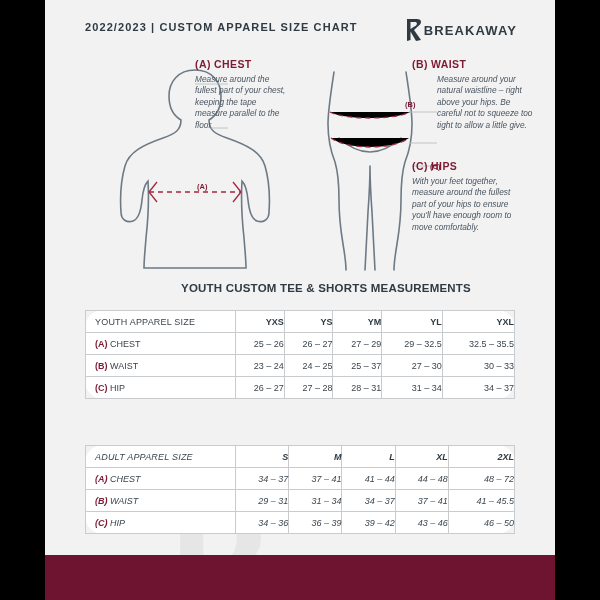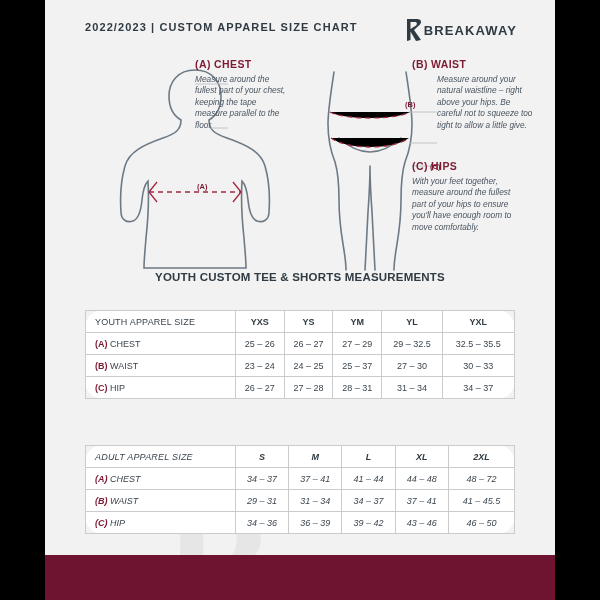--- a/index.html
+++ b/index.html
@@ -137,21 +137,21 @@
     border-collapse: collapse;
     background: #ffffff;
     border-radius: 18px;
   }
   table.size-table th,
   table.size-table td {
     border: 1px solid #c9ccce;
     height: 21px;
     font-size: 9px;
     color: #3b454e;
-    text-align: center;
+    text-align: right;
     padding: 0;
   }
   table.size-table th.rowhead,
   table.size-table td.rowhead {
     text-align: left;
     padding-left: 9px;
     width: 140px;
     font-weight: normal;
   }
   table.size-table th {
@@ -262,21 +262,21 @@
     <div class="dg-label" style="left:150px; top:10px;">(A) CHEST</div>
     <div class="dg-text" style="left:150px; top:26px; width:92px;">Measure around the fullest part of your chest, keeping the tape measure parallel to the floor</div>
 
     <div class="dg-label" style="left:367px; top:10px;">(B) WAIST</div>
     <div class="dg-text" style="left:367px; top:26px; width:100px;padding-left:25px;">Measure around your natural waistline – right above your hips. Be careful not to squeeze too tight to allow a little give.</div>
 
     <div class="dg-label" style="left:367px; top:112px;text-align:right;">(C) HIPS</div>
     <div class="dg-text" style="left:367px; top:128px; width:100px;">With your feet together, measure around the fullest part of your hips to ensure you'll have enough room to move comfortably.</div>
   </div>
 
-  <div class="sec-title" style="top:271px;">YOUTH CUSTOM TEE &amp; SHORTS MEASUREMENTS</div>
+  <div class="sec-title" style="top:282px;padding-left:26px;">YOUTH CUSTOM TEE &amp; SHORTS MEASUREMENTS</div>
   <div class="sec-sub" style="top:292px;">Unit: Inches</div>
 
   <table class="size-table" style="top:310px;">
     <thead>
       <tr>
         <th class="rowhead">YOUTH APPAREL SIZE</th>
         <th>YXS</th>
         <th>YS</th>
         <th>YM</th>
         <th>YL</th>

